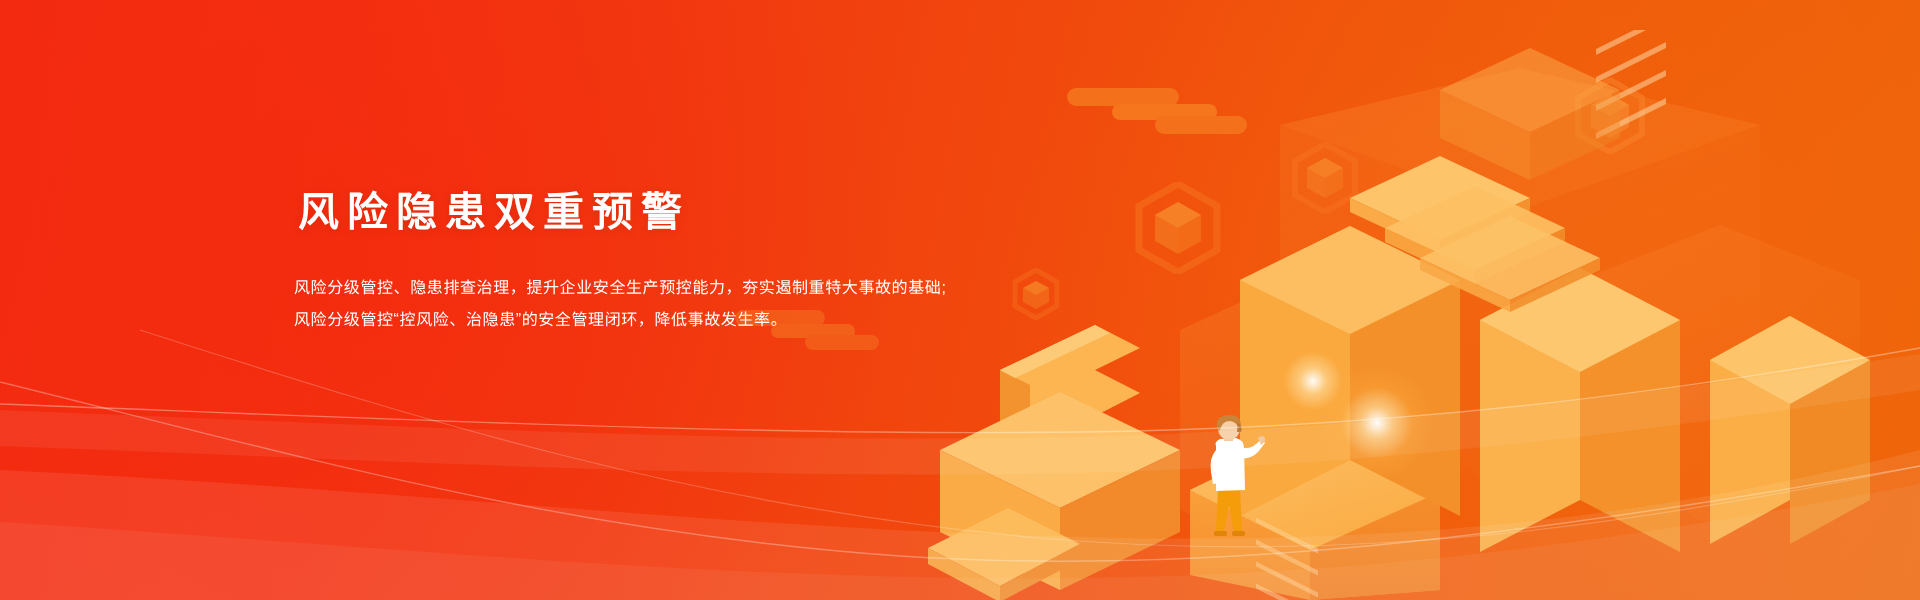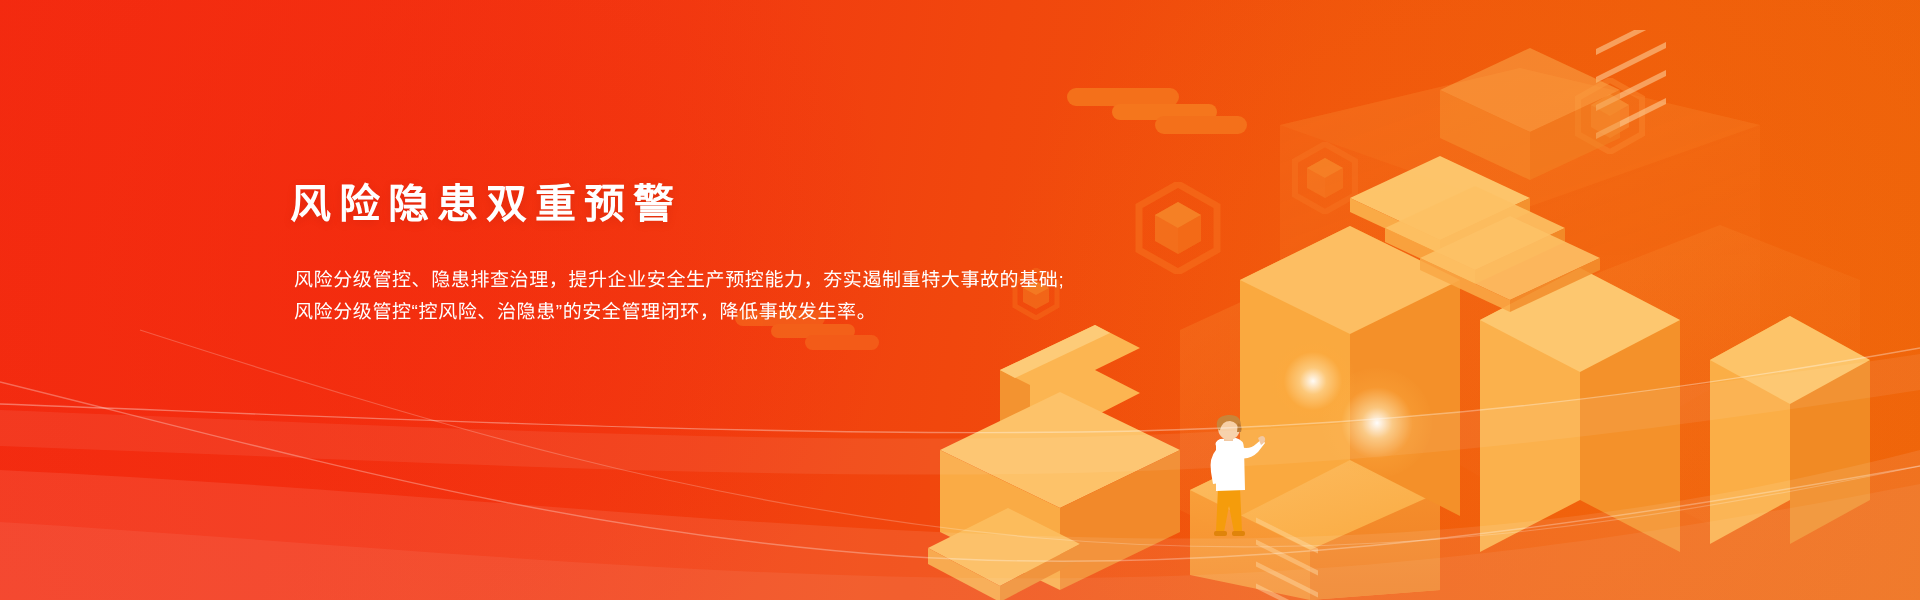--- a/index.html
+++ b/index.html
@@ -73,33 +73,33 @@
   .hexcube { position: absolute; pointer-events: none; }
 
   
   .copy {
     position: absolute;
     left: 290px;
     top: 178px;
     width: 780px;
   }
   .headline {
-    margin: 0;
+    margin: 8px;
     color: #FFFFFF;
     font-size: 41px;
     font-weight: 700;
     letter-spacing: 8px;
     line-height: 1.3;
     white-space: nowrap;
     text-shadow: 0 2px 8px rgba(150,20,0,0.18);
   }
   .subcopy {
     margin: 33px 0 16px 4px;
     color: #FFFFFF;
-    font-size: 19px;
+    font-size: 16px;
     font-weight: 400;
     line-height: 32px;
     letter-spacing: 0.6px;
   }
   .subcopy .line { display: block; white-space: nowrap; }
 
   
   .illus {
     position: absolute;
     left: 880px;

